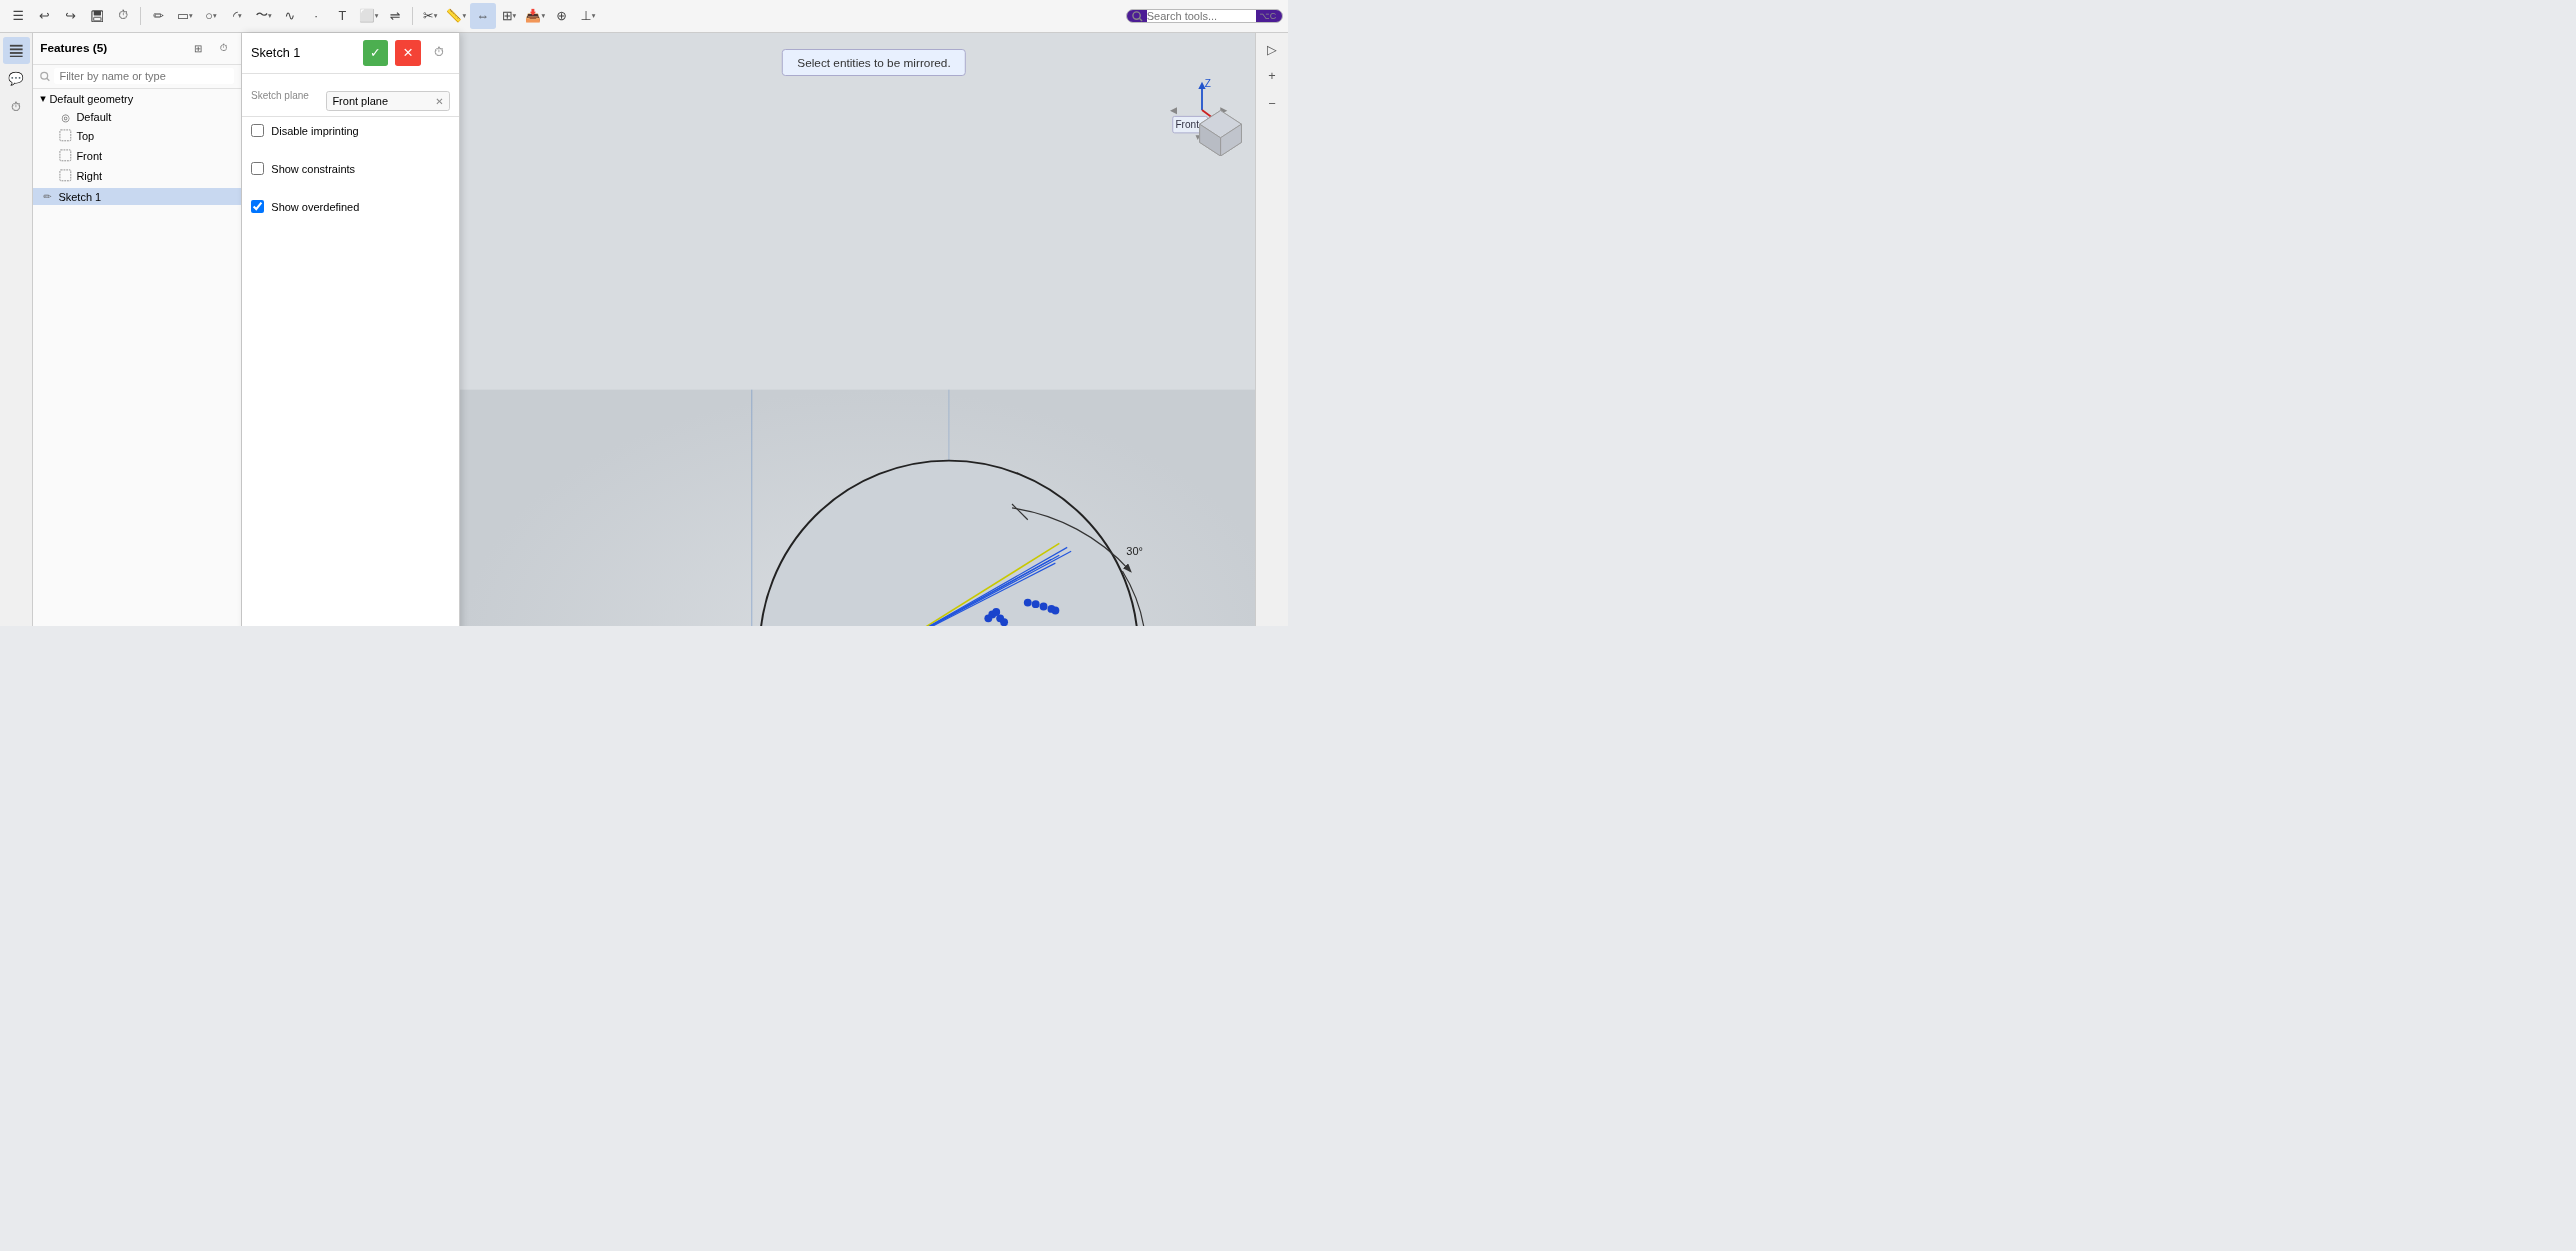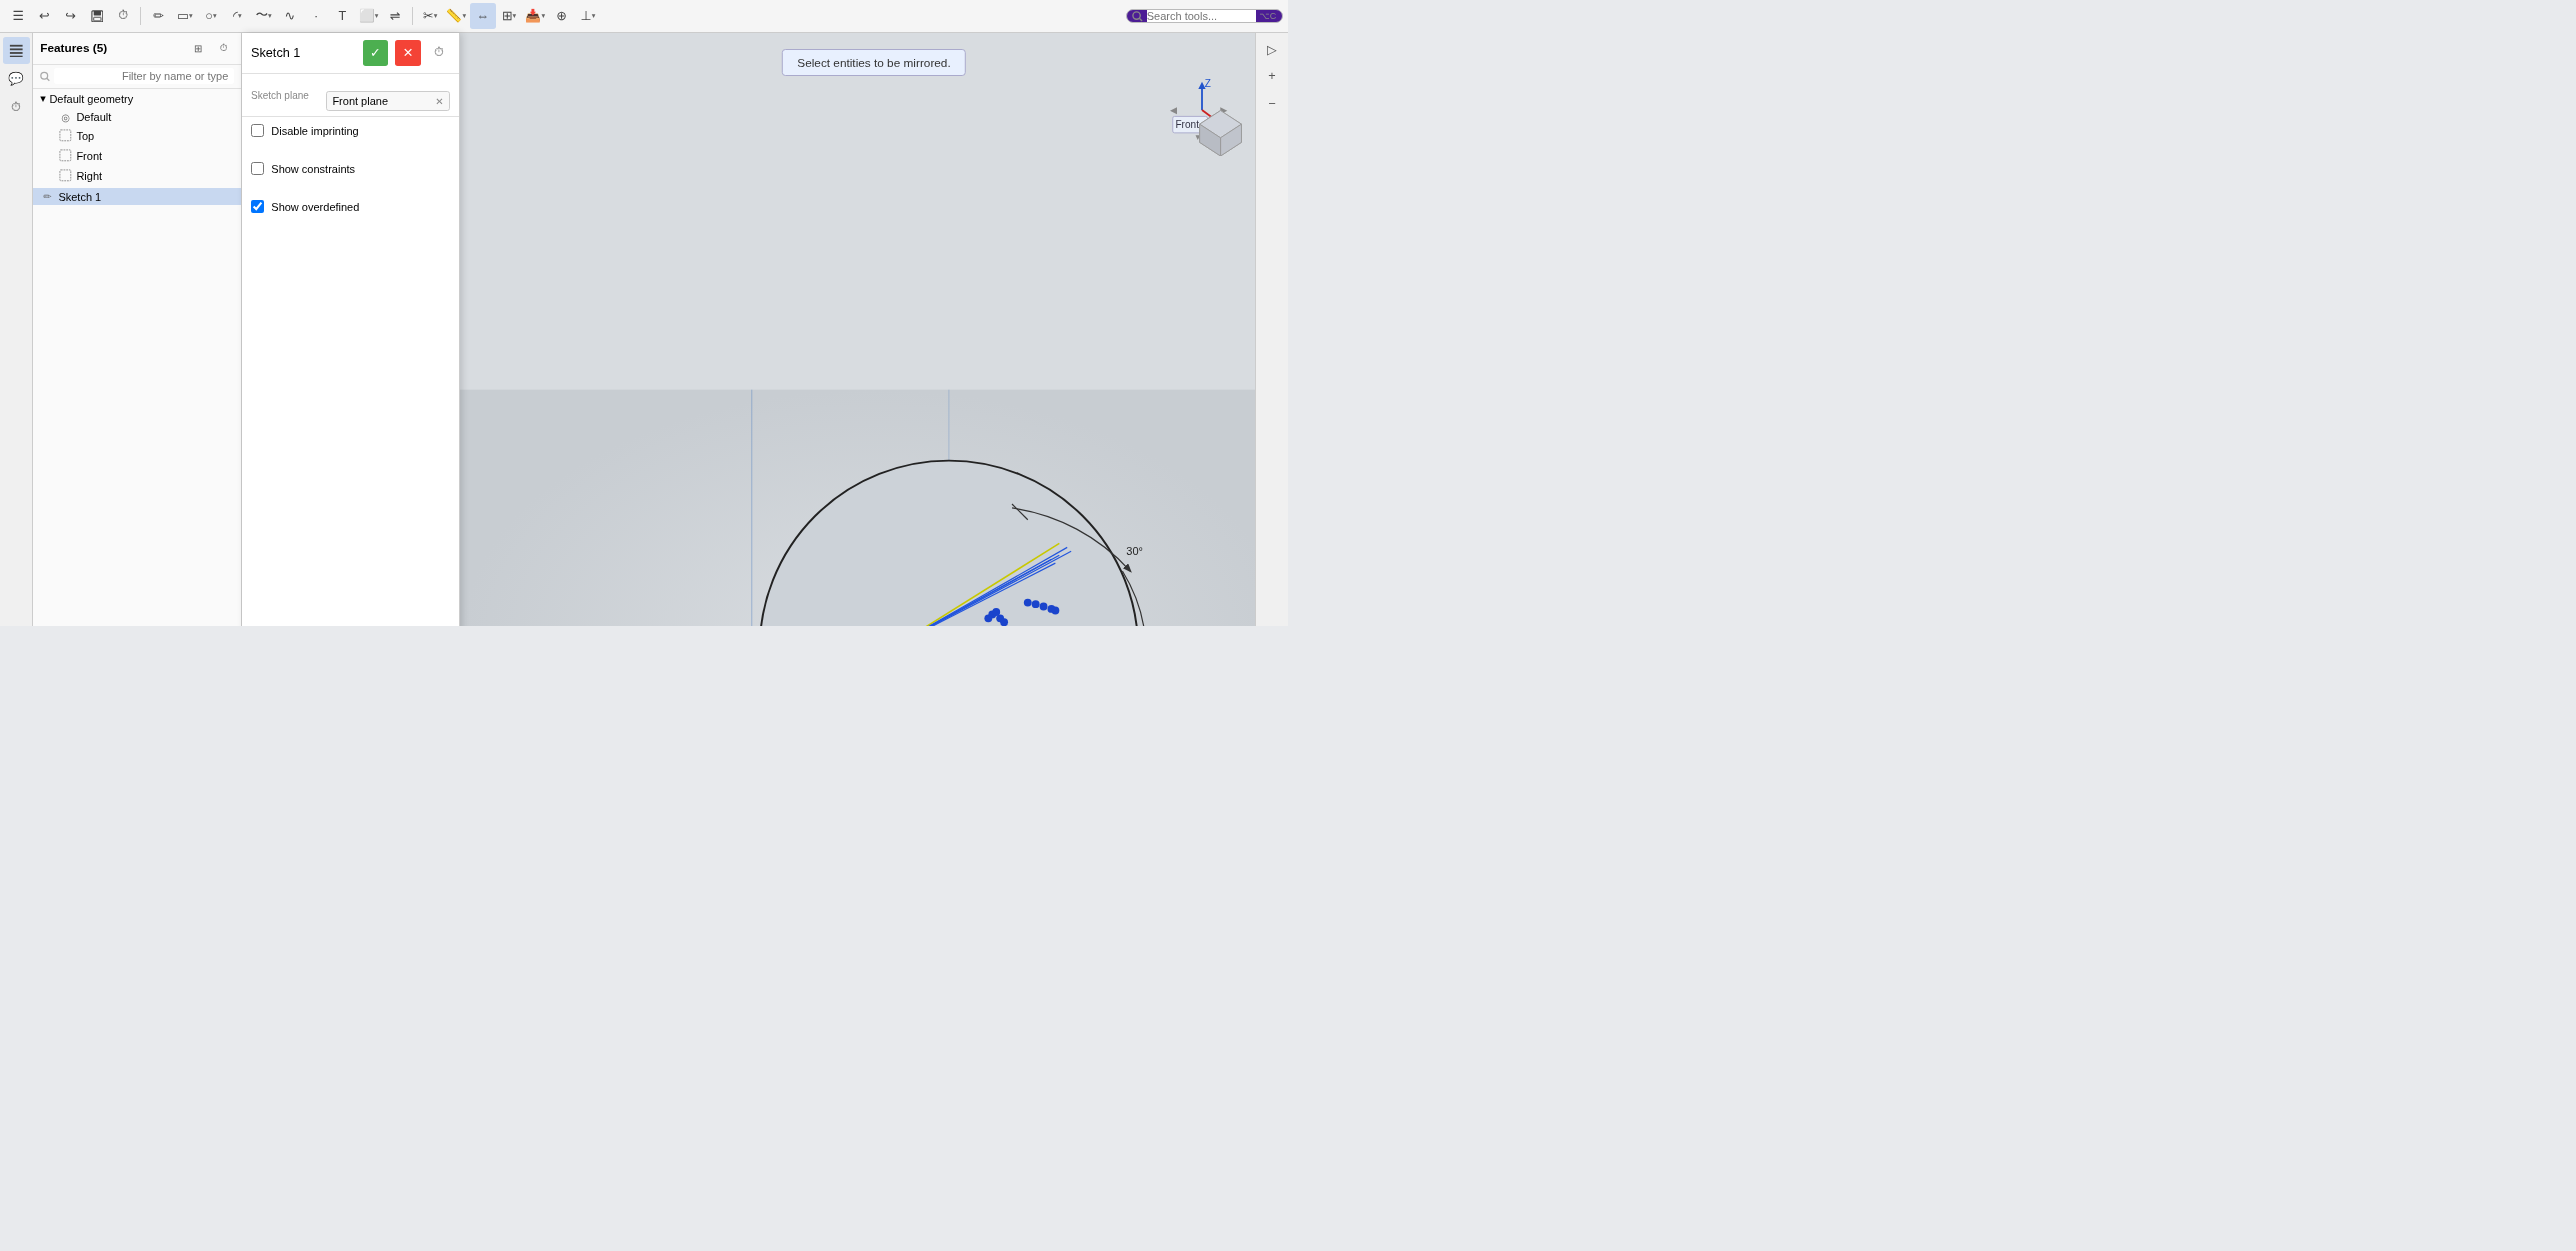--- a/index.html
+++ b/index.html
@@ -57,21 +57,21 @@
     .features-header-btn {
       width: 20px; height: 20px; display: flex; align-items: center; justify-content: center;
       border: none; background: transparent; cursor: pointer; border-radius: 2.7px; font-size: 10px; color: #555;
     }
     .search-bar {
       display: flex; align-items: center; padding: 3.6px 7.3px;
       border-bottom: 0.9px solid #e0e0e0; gap: 3.6px;
     }
     .search-bar input {
       border: 0.9px solid #ccc; border-radius: 2.7px; padding: 1.8px 5.4px;
-      font-size: 11px; width: 100%; outline: none; color: #888; text-align: right;
+      font-size: 11px; width: 100%; outline: none; color: #888;
     }
     .tree-item {
       display: flex; align-items: center; padding: 2.7px 7.3px; cursor: pointer;
       font-size: 11px; gap: 3.6px; user-select: none;
     }
     .tree-item.selected { background: #c8d8f0; }
     .tree-item-icon { font-size: 10px; color: #666; width: 14.5px; text-align: center; }
     .tree-group-header {
       display: flex; align-items: center; padding: 3.6px 7.3px; cursor: pointer;
       font-size: 11px; font-weight: 500; gap: 3.6px;

